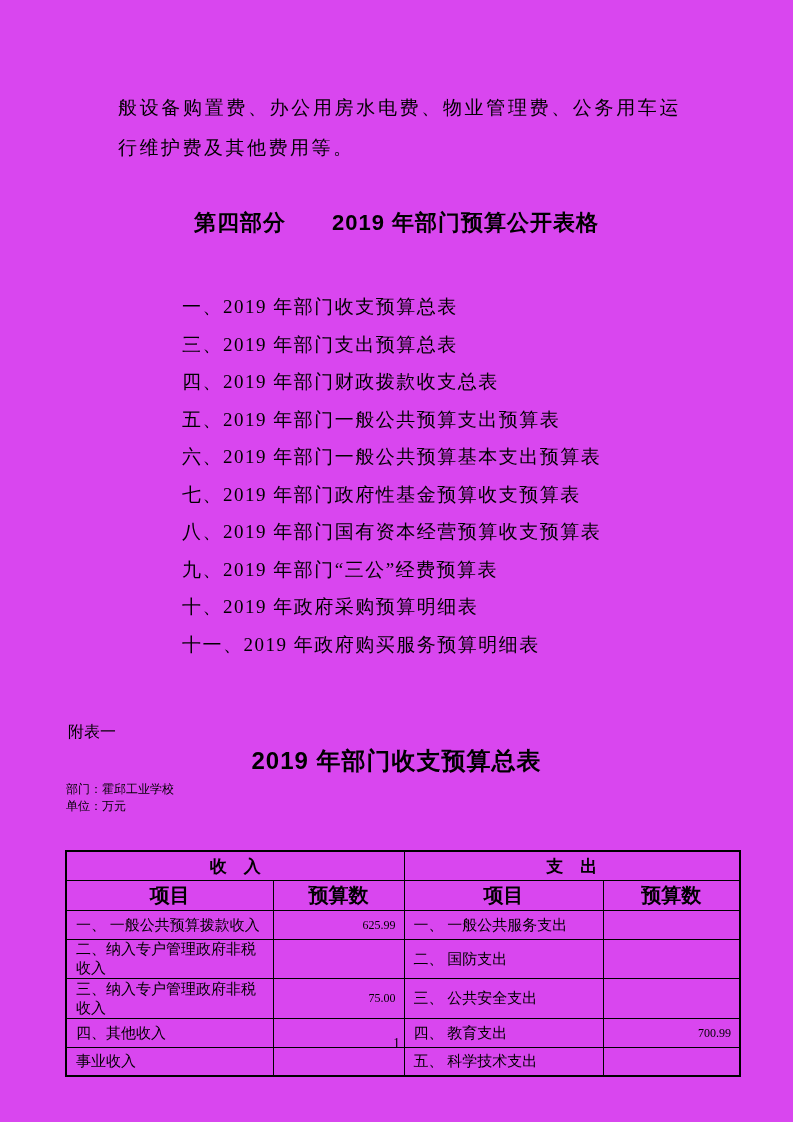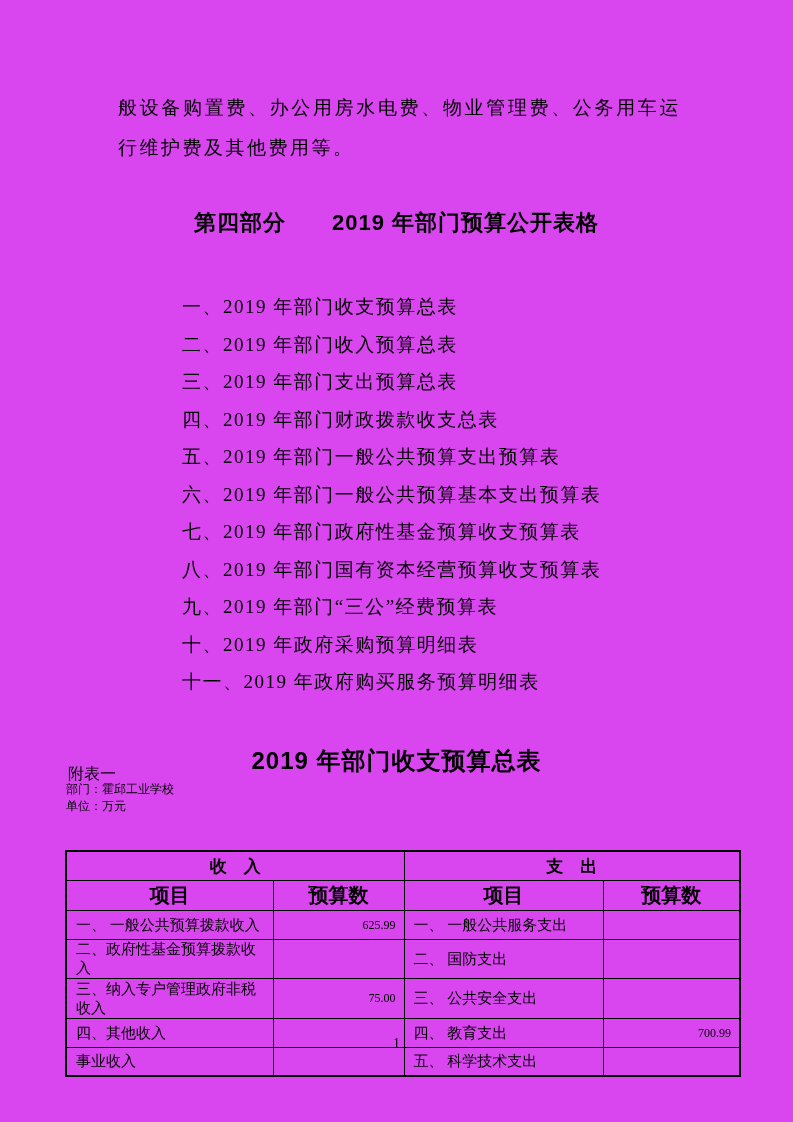--- a/index.html
+++ b/index.html
@@ -24,21 +24,20 @@
     font-weight:bold; font-size:22px; letter-spacing:1px;
   }
   .toc {
     position:absolute; top:288px; left:167px;
     font-size:19px; letter-spacing:1.5px;margin-left:15px;
   }
   .toc-item { line-height:37.5px; white-space:nowrap; }
   .appendix-label {
     position:absolute; top:722px; left:68px;
     font-size:16px;
-    margin-top:42px;
   }
   .table-title {
     position:absolute; top:745px; left:0; width:100%;
     text-align:center;
     font-family:"Liberation Sans", sans-serif;
     font-weight:bold; font-size:24px; letter-spacing:1px;
   }
   .meta-row {
     position:absolute; top:781px; left:66px; width:672px;
     display:flex; justify-content:center;
@@ -87,21 +86,20 @@
 <body>
 
 <div class="page">
 
   <div class="paragraph">般设备购置费、办公用房水电费、物业管理费、公务用车运行维护费及其他费用等。</div>
 
   <div class="section-heading">第四部分　　2019 年部门预算公开表格</div>
 
   <div class="toc">
     <div class="toc-item">一、2019 年部门收支预算总表</div>
-    <div class="toc-item">二、2019 年部门收入预算总表</div>
     <div class="toc-item">三、2019 年部门支出预算总表</div>
     <div class="toc-item">四、2019 年部门财政拨款收支总表</div>
     <div class="toc-item">五、2019 年部门一般公共预算支出预算表</div>
     <div class="toc-item">六、2019 年部门一般公共预算基本支出预算表</div>
     <div class="toc-item">七、2019 年部门政府性基金预算收支预算表</div>
     <div class="toc-item">八、2019 年部门国有资本经营预算收支预算表</div>
     <div class="toc-item">九、2019 年部门“三公”经费预算表</div>
     <div class="toc-item">十、2019 年政府采购预算明细表</div>
     <div class="toc-item">十一、2019 年政府购买服务预算明细表</div>
   </div>
@@ -135,21 +133,21 @@
       </tr>
     </thead>
     <tbody>
       <tr class="body-row">
         <td class="item-cell">一、 一般公共预算拨款收入</td>
         <td class="value-cell">625.99</td>
         <td class="item-cell">一、 一般公共服务支出</td>
         <td class="value-cell"></td>
       </tr>
       <tr class="body-row">
-        <td class="item-cell">二、政府性基金预算拨款收入</td>
+        <td class="item-cell">二、纳入专户管理政府非税收入</td>
         <td class="value-cell"></td>
         <td class="item-cell">二、 国防支出</td>
         <td class="value-cell"></td>
       </tr>
       <tr class="body-row-tall">
         <td class="item-cell">三、纳入专户管理政府非税收入</td>
         <td class="value-cell">75.00</td>
         <td class="item-cell">三、 公共安全支出</td>
         <td class="value-cell"></td>
       </tr>

